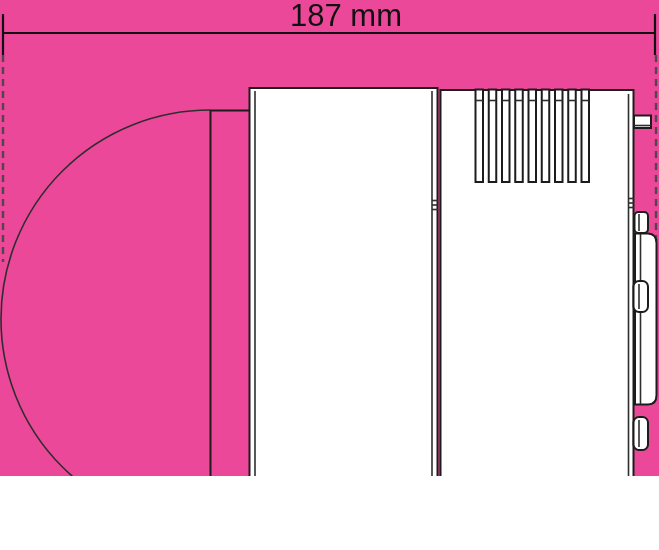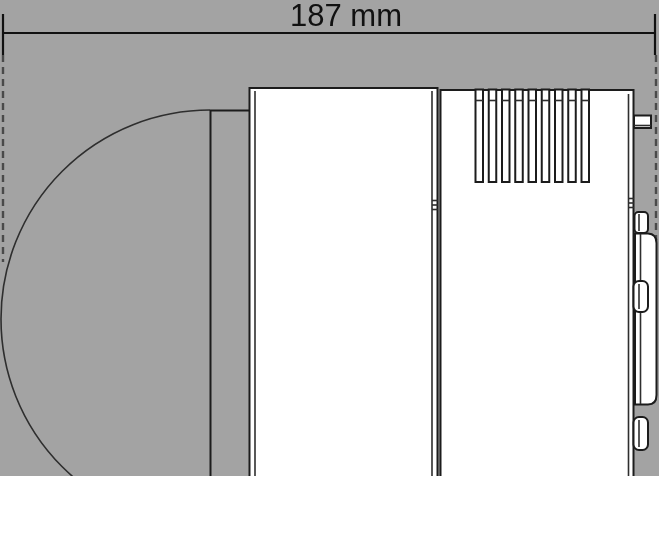--- a/index.html
+++ b/index.html
@@ -1,20 +1,20 @@
 <!DOCTYPE html>
 <html style="--line: #1c1c1c;"><head>
 <meta charset="utf-8">
 <style>
   html, body { margin: 0; padding: 0; background: #ffffff; }
   .stage {
     position: relative;
     width: 659px;
     height: 476px;
-    background: #a3a3a3;
+    background: #ec4899;
     overflow: hidden;
     font-family: "Liberation Sans", sans-serif;
   }
   svg { display: block; }
   .ln   { stroke: var(--line, #1c1c1c); stroke-width: 2;   fill: none; }
   .lnthin { stroke: #2e2e2e; stroke-width: 1.6; fill: none; }
   .fillw { fill: #ffffff; }
   .dash { stroke: #4a4a4a; stroke-width: 2.4; fill: none; stroke-dasharray: 7 5; }
   .dim  { stroke: #111111; stroke-width: 2.2; fill: none; }
   .dim-label {

